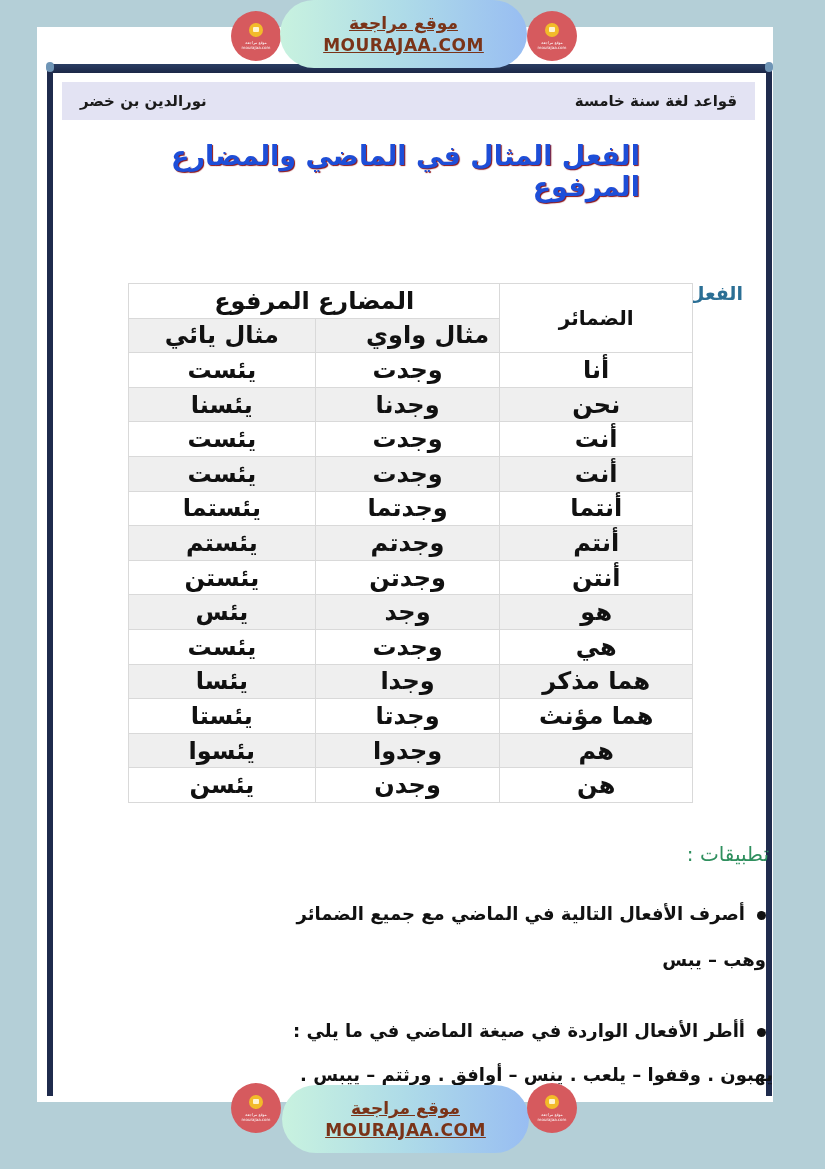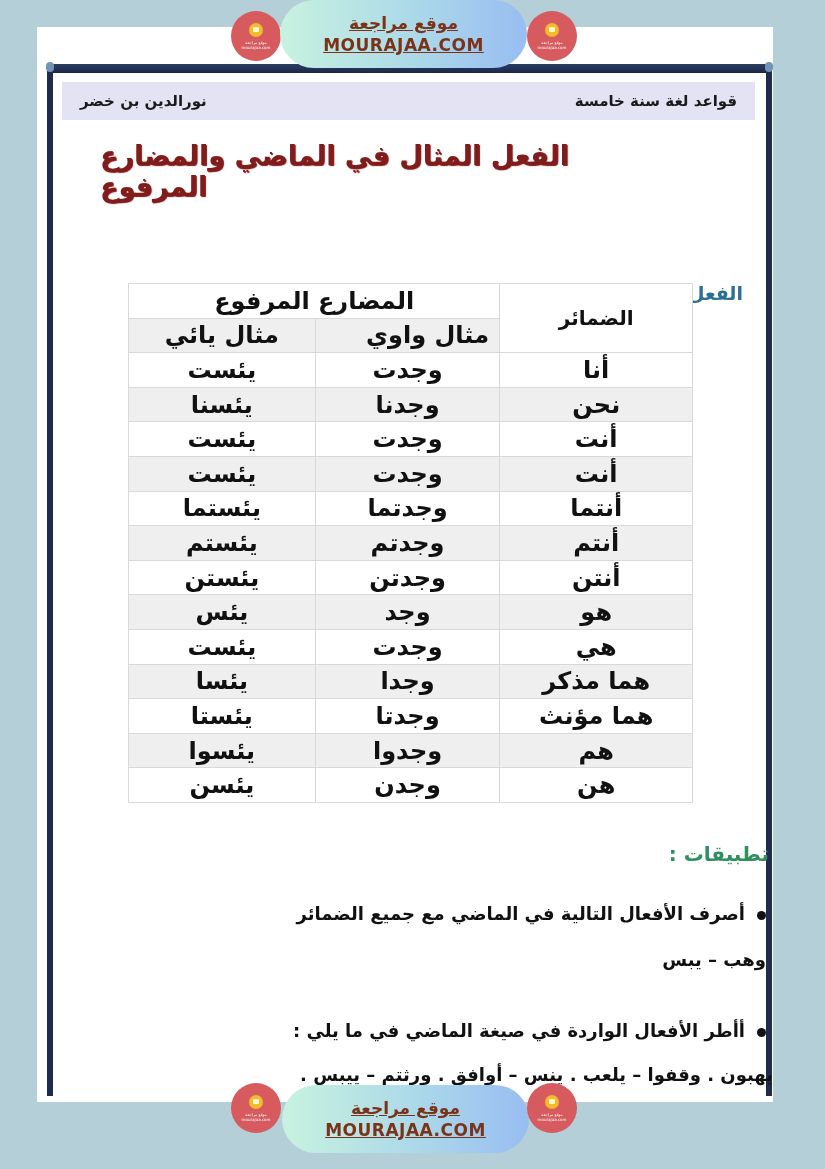--- a/index.html
+++ b/index.html
@@ -28,22 +28,22 @@
   }
   .frame-knob { position:absolute; width:8px; height:10px; top:62px; background:#6f95b6; border-radius:4px; }
   .header-band {
     position: absolute; left: 62px; top: 82px; width: 693px; height: 38px;
     background: #e3e3f3;
     display: flex; justify-content: space-between; align-items: center;
     padding: 0 18px; direction: rtl;
     font-weight: bold; font-size: 15px; color: #1a1a1a;
   }
   .main-title {
-    position: absolute; left: 100px; top: 140px; width: 540px; text-align: left;
-    direction: rtl; font-weight: bold; font-size: 27px; color: #7f1d1d;
+    position: absolute; left: 100px; top: 140px; width: 540px; text-align: right;
+    direction: rtl; font-weight: bold; font-size: 27px; color: #1d4ed8;
     text-shadow: 1px 1px 1px #8a1015;
     font-family: "DejaVu Sans", sans-serif;
   }
   .section-title {
     position: absolute; right: 82px; top: 236px;
     direction: rtl; font-weight: bold; font-size: 19px; color: #2b6f95; margin-top: 46px;
   }
   table.conj {
     position: absolute; left: 128px; top: 283px; width: 565px;
     border-collapse: collapse; direction: rtl;
@@ -55,21 +55,21 @@
   }
   table.conj th { font-weight: bold; }
   table.conj .col-pron { width: 193px; }
   table.conj .col-w { width: 185px; padding-left: 40px; }
   table.conj .col-y { width: 187px; }
   table.conj tr.gray td, table.conj tr.gray th { background: #efefef; }
   table.conj tr.white td, table.conj tr.white th { background: #ffffff; }
   .pron-head { font-size: 20px !important; background: #fff; }
   .apps-title {
     position: absolute; right: 56px; top: 842px;
-    direction: rtl; font-weight: bold; font-size: 20px; color: #2f8f5e;
+    direction: rtl; font-weight: normal; font-size: 20px; color: #2f8f5e;
   }
   .line {
     position: absolute; right: 59px; direction: rtl; font-weight: bold;
     font-size: 18px; color: #111; white-space: nowrap;
   }
   .bullet { display:inline-block; width:9px; height:9px; border-radius:50%; background:#111; margin-left:12px; vertical-align: middle; }
   .pill {
     position: absolute; width: 247px; height: 68px; border-radius: 34px;
     background: linear-gradient(90deg, #c8f2df 0%, #aedbe8 50%, #98bdf2 100%);
     display: flex; flex-direction: column; align-items: center; justify-content: center;

